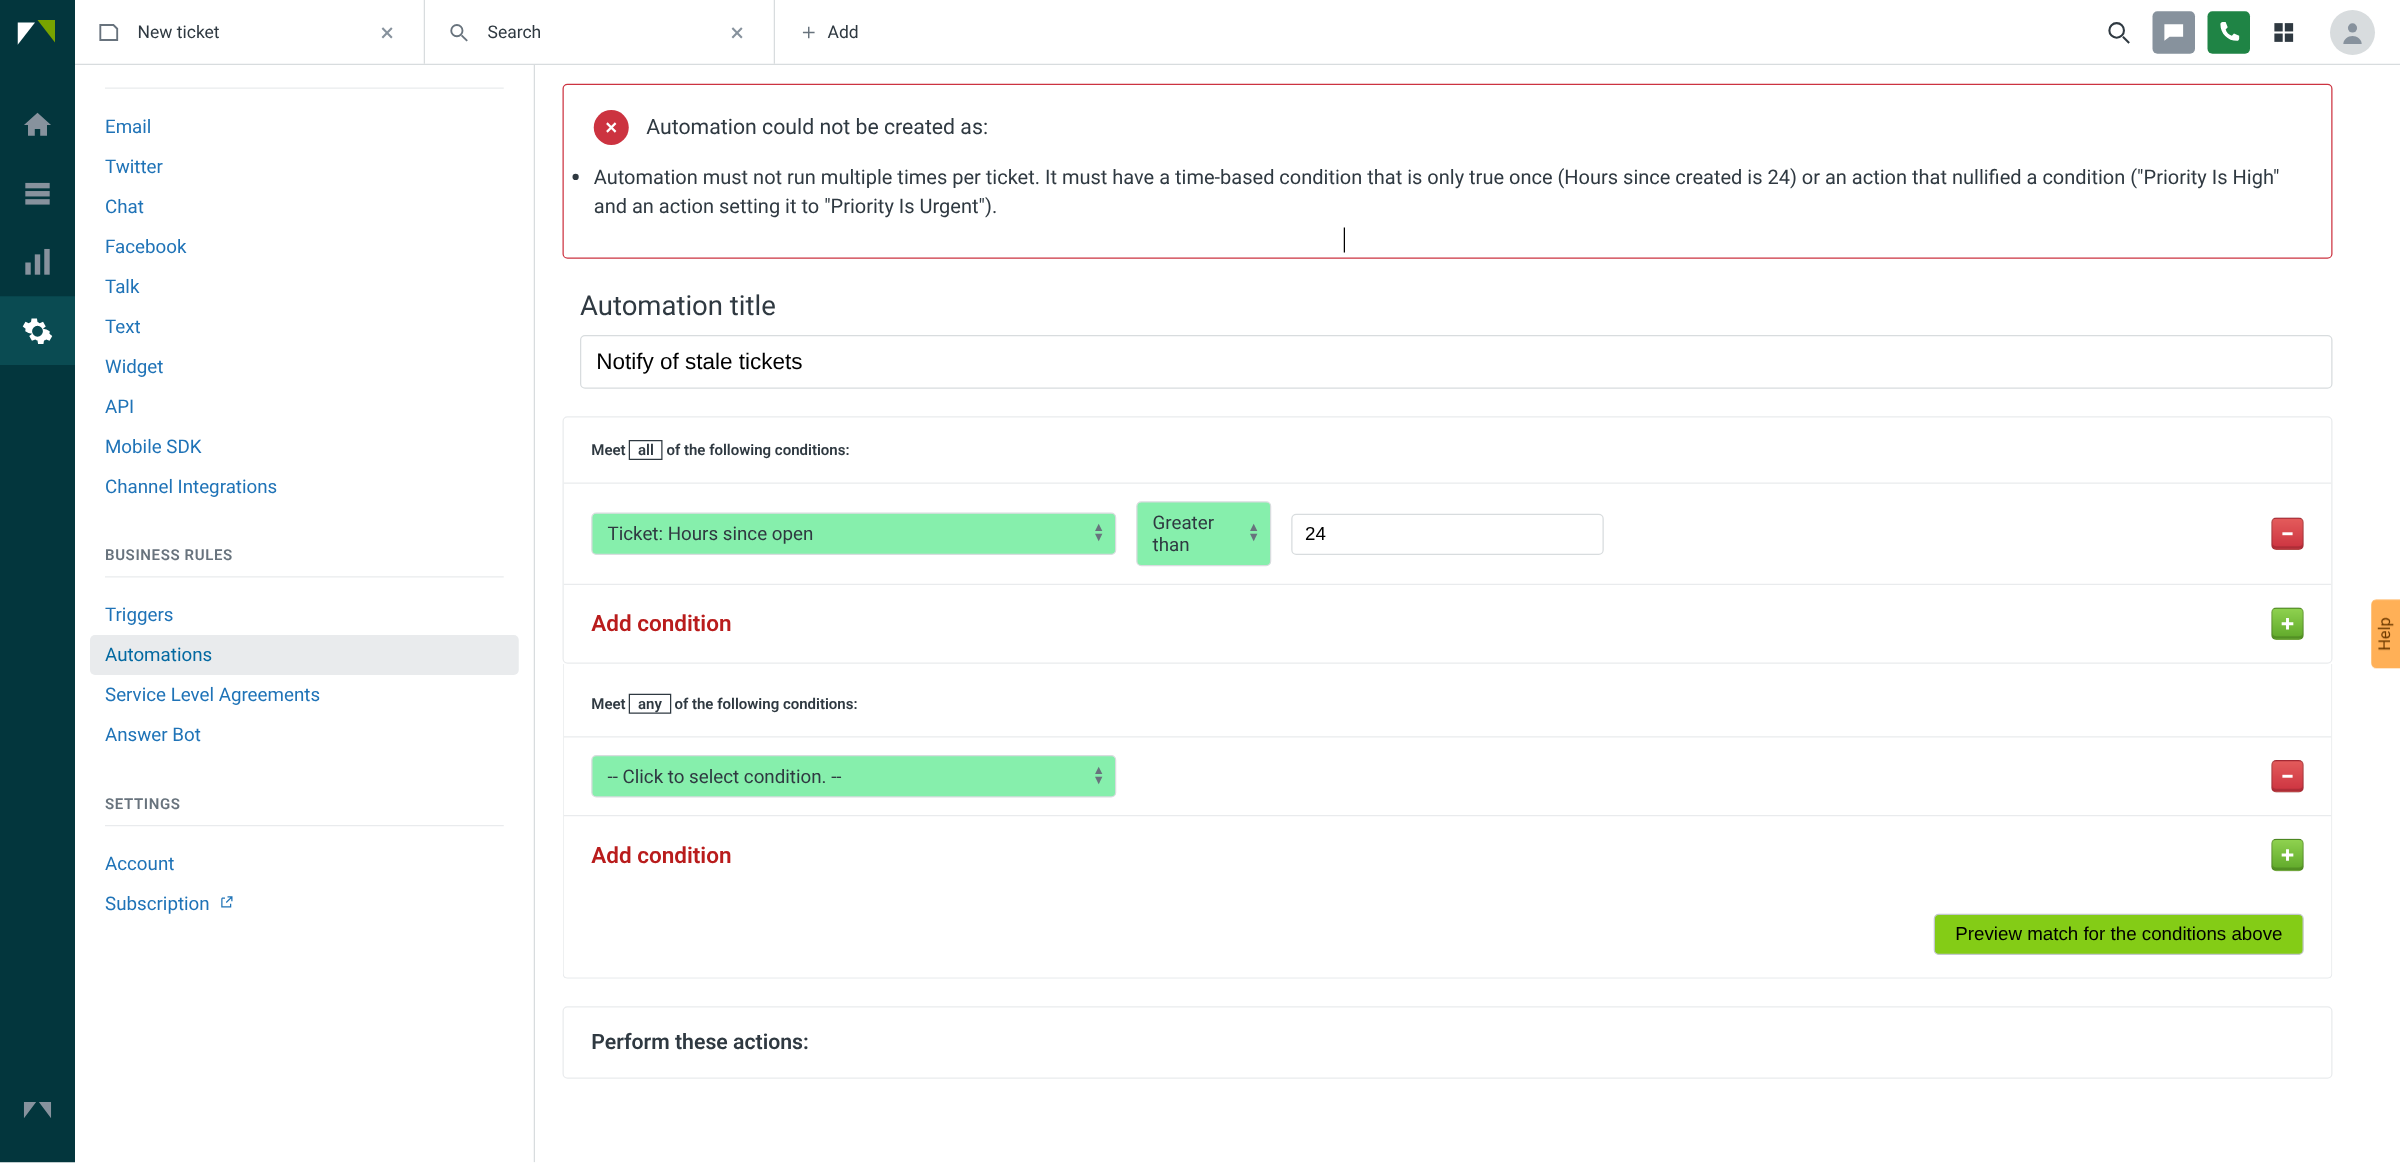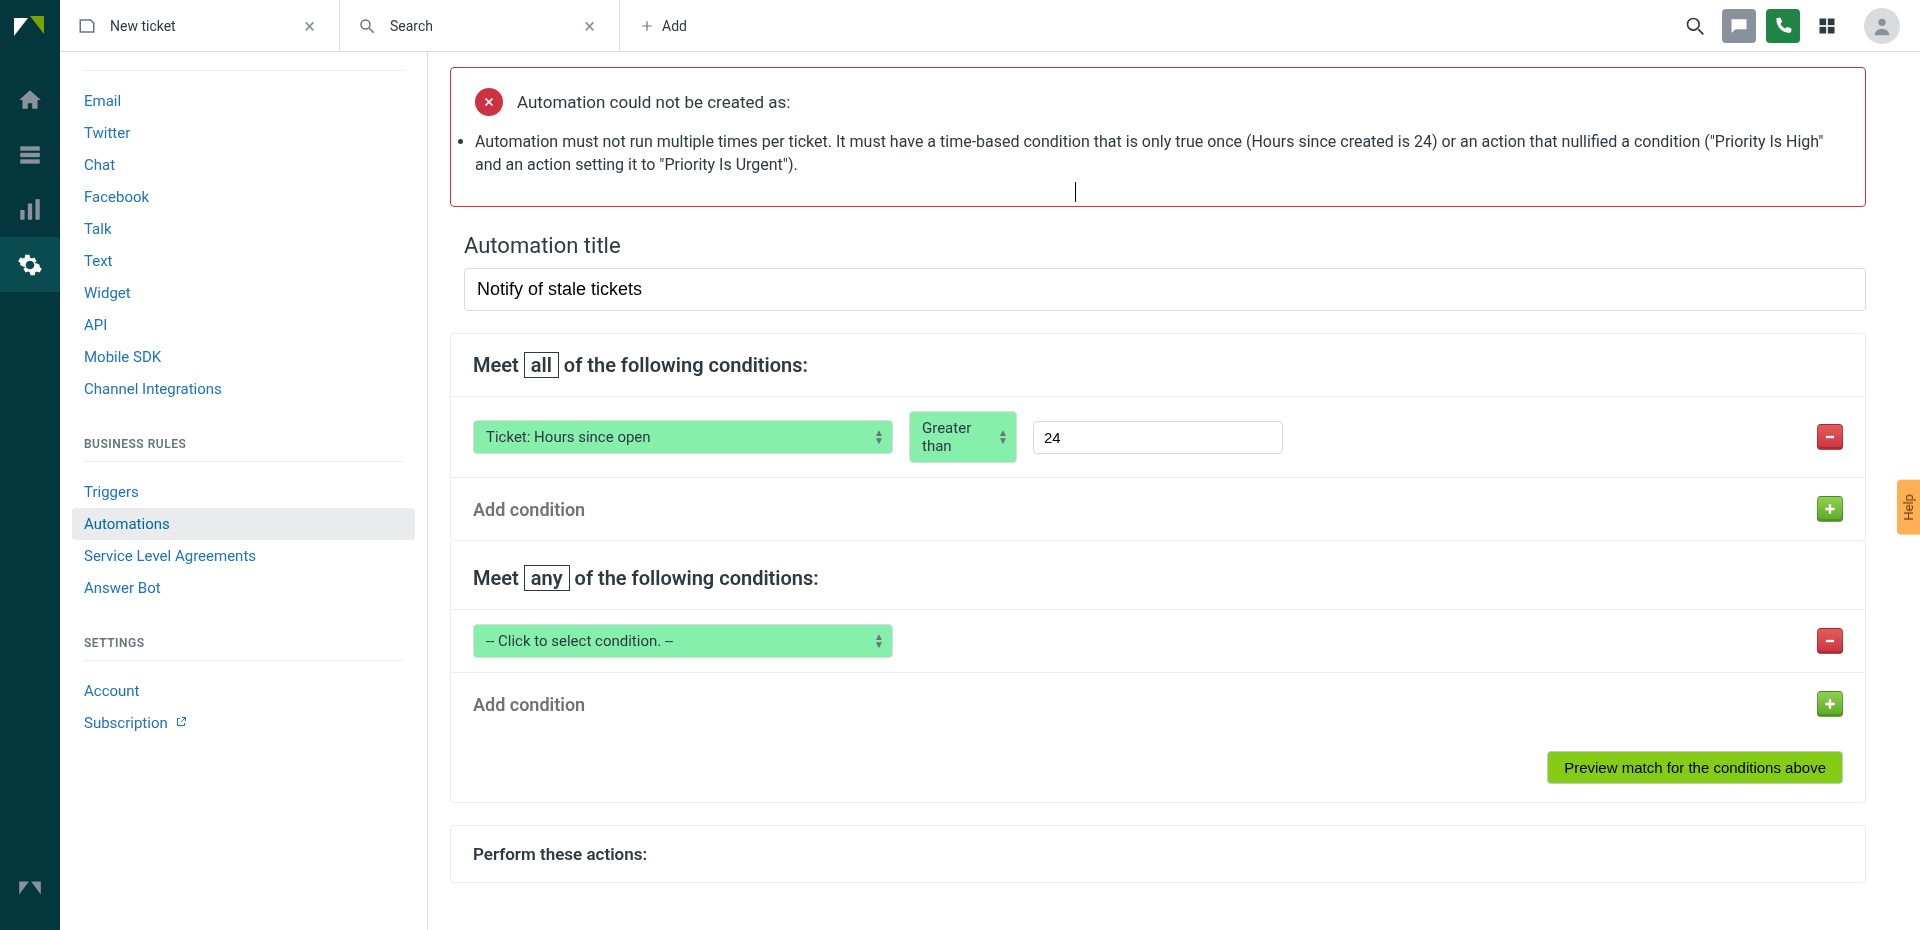--- a/index.html
+++ b/index.html
@@ -53,34 +53,34 @@
 .error-icon svg { width:14px; height:14px; fill:#fff; }
 .error-title { font-size:17px; color:#2f3941; }
 .error-list { }
 .error-list li { font-size:16px; line-height:1.45; color:#2f3941; }
 
 
 .section-title { font-size:22px; font-weight:400; margin: 20px 0 10px 14px; }
 .title-input { width: calc(100% - 14px); margin-left:14px; padding: 10px 12px; font-size:18px; border:1px solid #d8dcde; border-radius:4px; }
 
 .block { border:1px solid #e9ebed; border-radius:4px; margin: 22px 0 0 0; }
-.cond-header { padding: 18px 22px; font-size:20px; font-weight:600; }
+.cond-header { padding: 18px 22px; font-size:12px; font-weight:600; }
 .tag-box { display:inline-block; border:1px solid #2f3941; padding:0 6px; font-weight:600; }
 .cond-row { display:flex; align-items:center; gap:16px; padding: 14px 22px; border-top:1px solid #e9ebed; }
 .select { position:relative; background:#86efac; border:1px solid #d8dcde; border-radius:4px; padding: 7px 28px 7px 12px; font-size:15px; display:flex; align-items:center; cursor:pointer; }
 .select.wide { width:420px; }
 .select.med { width:108px; }
 .sel-arrows { position:absolute; right:8px; top:50%; transform:translateY(-50%); font-size:10px; color:#68737d; line-height:8px; }
 .text-input { border:1px solid #d8dcde; border-radius:4px; padding:7px 10px; font-size:15px; width:250px; }
 .btn-square { width:26px; height:26px; border-radius:4px; display:flex; align-items:center; justify-content:center; margin-left:auto; cursor:pointer; box-shadow: inset 0 -2px 0 rgba(0,0,0,0.15); border:1px solid rgba(0,0,0,0.2); }
 .btn-remove { background: linear-gradient(#e35b5b,#cc3340); }
 .btn-add { background: linear-gradient(#8ed14f,#5fa829); }
 .btn-square svg { width:14px; height:14px; fill:#fff; }
 .add-row { display:flex; align-items:center; padding: 18px 22px; border-top:1px solid #e9ebed; }
-.add-label { font-size:18px; font-weight:600; color:#737373; }
+.add-label { font-size:18px; font-weight:600; color:#b91c1c; }
 
 .preview-row { display:flex; justify-content:flex-end; padding: 16px 22px 18px; }
 .preview-btn { background:#84cc16; border:1px solid #c2c8cc; border-radius:4px; padding:7px 16px; font-size:15px; cursor:pointer; }
 
 .perform-head { padding:18px 22px; font-size:17px; font-weight:600; }
 
 
 .help-tab { position: fixed; right:0; top: 480px; background:#ffb057; color:#703b00; padding: 14px 4px; writing-mode: vertical-rl; transform: rotate(180deg); border-radius: 0 4px 4px 0; font-size:13px; cursor:pointer; }
 
 

